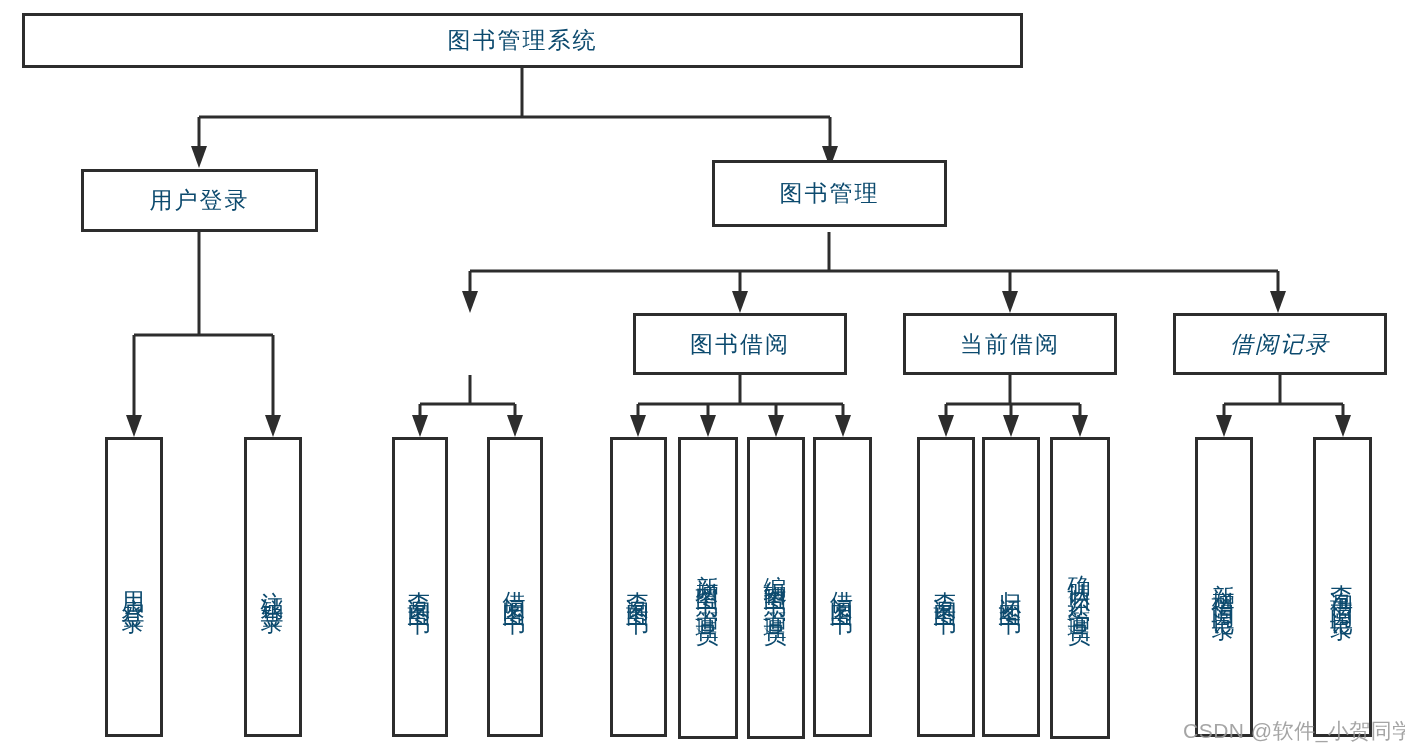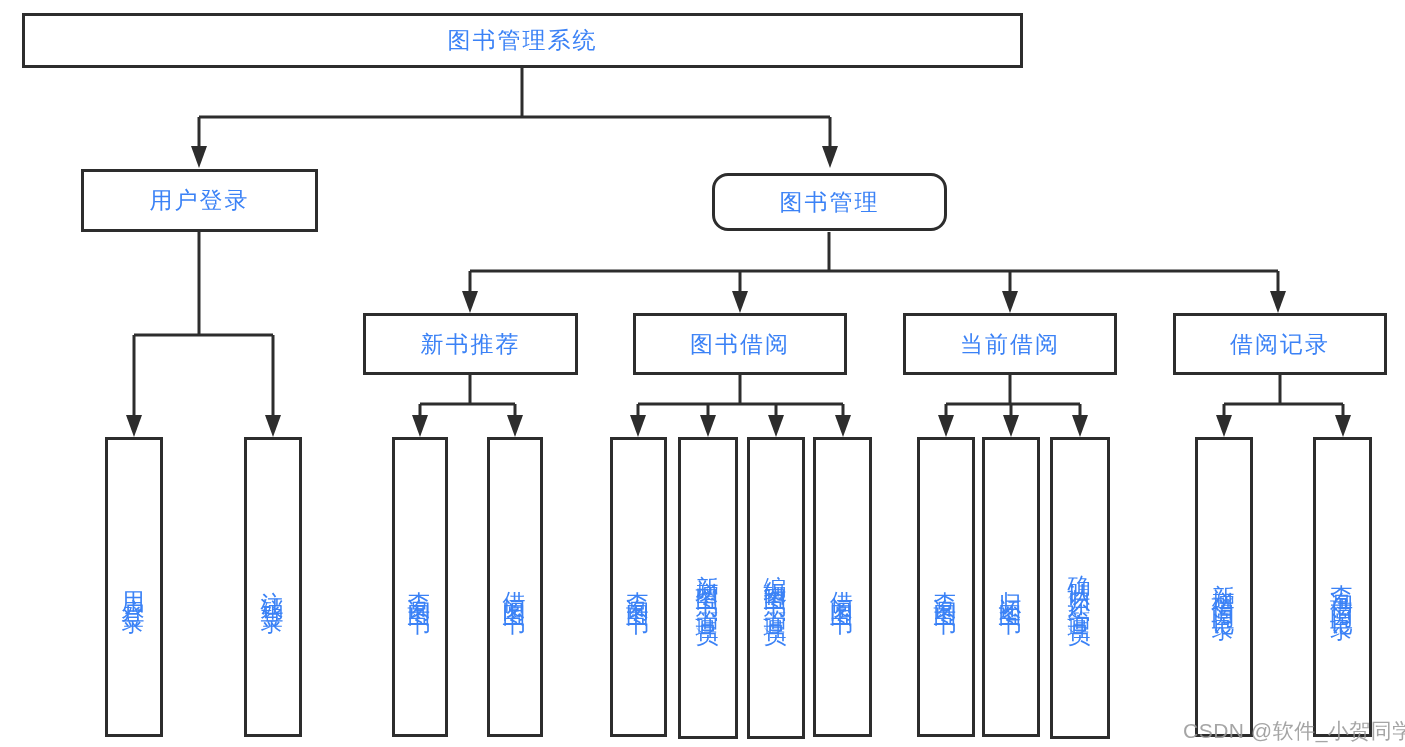--- a/index.html
+++ b/index.html
@@ -34,21 +34,21 @@
     position: absolute;
     box-sizing: border-box;
     border: 3px solid #2d2d2d;
     background: #ffffff;
     display: flex;
     align-items: center;
     justify-content: center;
     z-index: 1;
   }
   .node .lbl {
-    color: #3b82f6;
+    color: #0c4a6e;
     font-size: 23px;
     letter-spacing: 2px;
     white-space: nowrap;
   }
   .node.v .lbl {
     writing-mode: vertical-rl;
     text-orientation: mixed;
     letter-spacing: 7px;
     font-size: 23px;
   }
@@ -134,34 +134,31 @@
     </g>
   </svg>
 
   <div class="node h" style="left:22px; top:13px; width:1001px; height:55px;">
     <span class="lbl">图书管理系统</span>
   </div>
 
   <div class="node h" style="left:81px; top:169px; width:237px; height:63px;">
     <span class="lbl">用户登录</span>
   </div>
-  <div class="node h" style="left:712px; top:173px; width:235px; height:58px;border-radius:16px;">
+  <div class="node h" style="left:712px; top:160px; width:235px; height:67px;">
     <span class="lbl">图书管理</span>
   </div>
 
-  <div class="node h" style="left:363px; top:313px; width:215px; height:62px;">
-    <span class="lbl">新书推荐</span>
-  </div>
   <div class="node h" style="left:903px; top:313px; width:214px; height:62px;">
     <span class="lbl">当前借阅</span>
   </div>
   <div class="node h" style="left:633px; top:313px; width:214px; height:62px;">
     <span class="lbl">图书借阅</span>
   </div>
-  <div class="node h" style="left:1173px; top:313px; width:214px; height:62px;">
+  <div class="node h" style="left:1173px; top:313px; width:214px; height:62px;font-style:italic;">
     <span class="lbl">借阅记录</span>
   </div>
 
   <div class="node v" style="left:105px; top:437px; width:58px; height:300px;">
     <span class="lbl">用户登录</span>
   </div>
   <div class="node v" style="left:244px; top:437px; width:58px; height:300px;">
     <span class="lbl">注销登录</span>
   </div>
 

